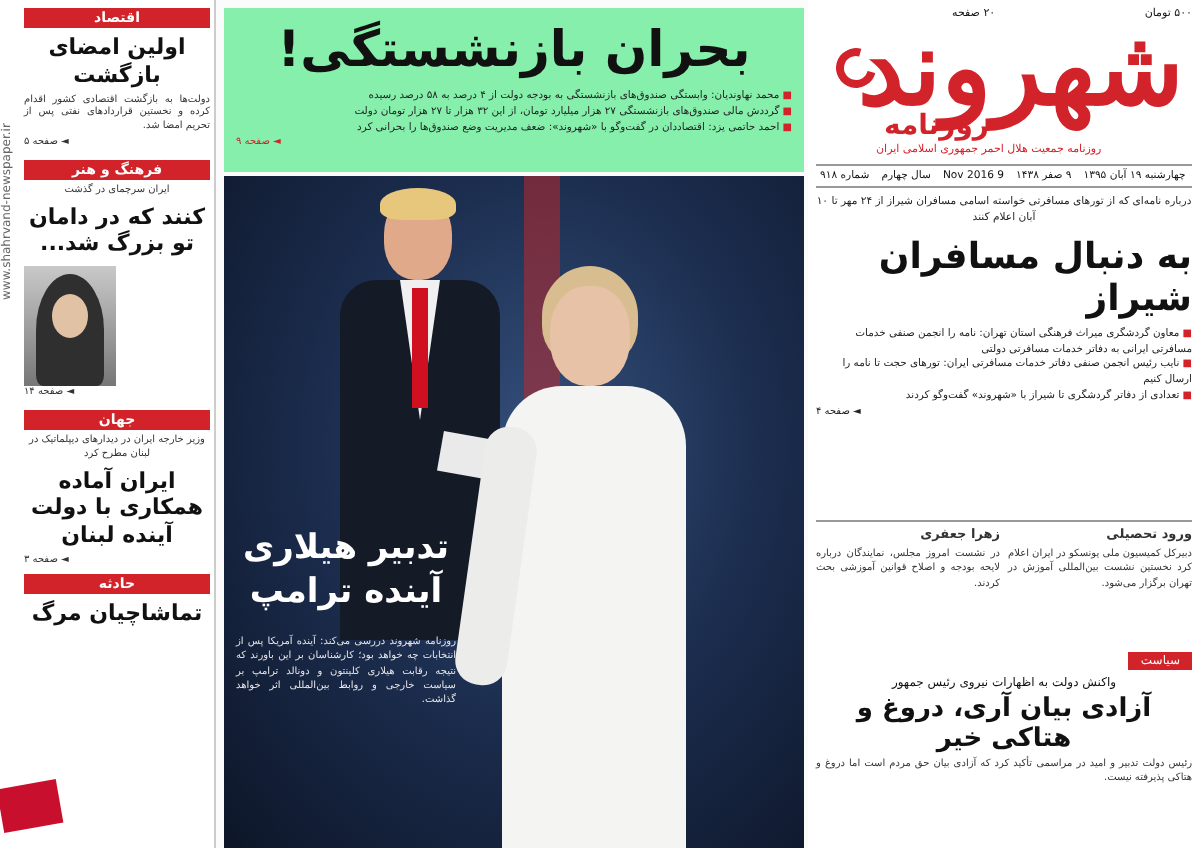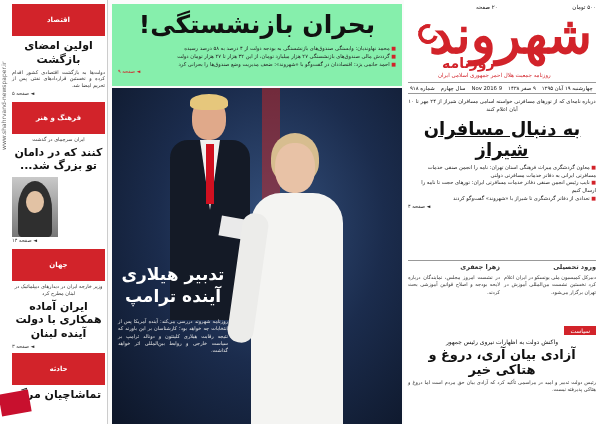--- a/index.html
+++ b/index.html
@@ -6,21 +6,21 @@
   html, body { width: 600px; height: 424px; overflow: hidden; background: #fff; }
   body { font-family: "DejaVu Sans", sans-serif; color: #111; position: relative; direction: rtl; }
 
   .page { position: absolute; inset: 0; background: #fbfbfb; }
 
   
   .leftcol { position: absolute; left: 0; top: 0; width: 108px; height: 424px; border-right: 1px solid #ccc; background:#fff; direction: rtl; }
   .vurl { position: absolute; left: 0; top: 0; width: 10px; height: 424px; background:#fff; }
   .vurl span { position:absolute; left: 0; top: 0; writing-mode: vertical-rl; transform: rotate(180deg); font-size: 6px; color:#666; font-family:"DejaVu Sans",sans-serif; height: 150px; direction:ltr; }
   .lc-inner { position:absolute; left: 12px; right: 2px; top: 0; bottom: 0; }
-  .sec-tag { display:block; background:#d2232a; color:#fff; font-size:7px; text-align:center; padding:12px 0; margin-top: 4px; font-weight:bold; }
+  .sec-tag { display:block; background:#d2232a; color:#fff; font-size:7px; text-align:center; padding:1px 0; margin-top: 4px; font-weight:bold; }
   .lc-head { font-weight:bold; font-size: 11px; text-align:center; line-height: 1.25; margin: 3px 0 2px; }
   .lc-body { font-size: 5px; line-height: 1.35; color:#333; text-align: justify; }
   .lc-ref { font-size:5px; color:#333; text-align:left; margin: 1px 0 2px; }
   .portrait { width: 46px; height: 60px; float:left; margin: 2px 3px 0 0; background: linear-gradient(#c9c9c9, #777); position:relative; overflow:hidden; }
   .portrait .scarf { position:absolute; left: 6px; top: 4px; width: 34px; height: 56px; border-radius: 50% 50% 10% 10%; background:#2f2f2f; }
   .portrait .face2 { position:absolute; left: 14px; top: 14px; width: 18px; height: 22px; border-radius: 50%; background:#e2c2a4; }
   .sticker { position:absolute; left:0; bottom: 10px; width: 30px; height: 22px; background:#c8102e; color:#fff; font-size:5px; text-align:center; transform: rotate(-10deg); line-height: 10px; }
 
   
   .banner { position:absolute; left: 112px; top: 4px; width: 290px; height: 82px; background:#86efac; }
@@ -56,21 +56,21 @@
   .topstrip .pages { color:#111; }
   .logo { position:absolute; left: 14px; top: 10px; width: 180px; height: 70px; }
   .logo .crest { position:absolute; left: 0; top: 14px; width: 20px; height: 20px; border-radius: 50%; border: 4px solid #d2232a; border-right-color: transparent; transform: rotate(-30deg); }
   .logo .name { position:absolute; right: 6px; top: -6px; font-size: 52px; font-weight:bold; color:#d2232a; font-family:"DejaVu Serif", serif; letter-spacing: -2px; margin-left: 37px; }
   .logo .sub { position:absolute; left: 24px; top: 45px; font-size: 14px; font-weight:bold; color:#d2232a; }
   .logo .tagline { position:absolute; left: 20px; top: 62px; font-size: 5.5px; color:#d2232a; }
   .dateline { position:absolute; left: 4px; right: 4px; top: 82px; height: 12px; border-top: 1px solid #999; border-bottom: 1px solid #999; font-size: 5.3px; display:flex; gap: 6px; align-items:center; justify-content: flex-end; padding: 0 2px; }
   .dateline span { white-space: nowrap; }
   .r-story { position:absolute; left: 4px; right: 4px; top: 98px; }
   .r-intro { font-size: 5.3px; line-height:1.5; text-align:center; color:#222; }
-  .r-head { font-size: 18px; font-weight: bold; text-align:center; margin: 4px 0 4px; text-decoration: underline; }
+  .r-head { font-size: 18px; font-weight: bold; text-align:right; margin: 4px 0 4px; }
   .r-bul { font-size: 5.2px; line-height: 1.5; color:#222; }
   .r-bul div::before { content: "■ "; color:#d2232a; font-size:5px; }
   .r-ref { font-size:5px; text-align:left; color:#222; }
   .r-cols { position:absolute; left: 4px; right: 4px; top: 260px; height: 62px; border-top: 1px solid #999; display:flex; gap: 4px; padding-top: 2px; }
   .r-cols .c { flex:1; font-size: 5px; line-height: 1.5; color:#333; text-align: justify; }
   .r-cols .c b { display:block; font-size:6.5px; margin-bottom: 1px; }
   .r-bottom { position:absolute; left: 4px; right: 4px; top: 326px; }
   .r-bottom .tag { display:inline-block; background:#d2232a; color:#fff; font-size:6px; padding: 1px 6px; float:right; }
   .r-bottom .kicker { font-size: 6px; text-align:center; clear: both; padding-top: 3px; }
   .r-bottom .head { font-size: 13px; font-weight:bold; text-align:center; margin: 2px 0 2px; }

